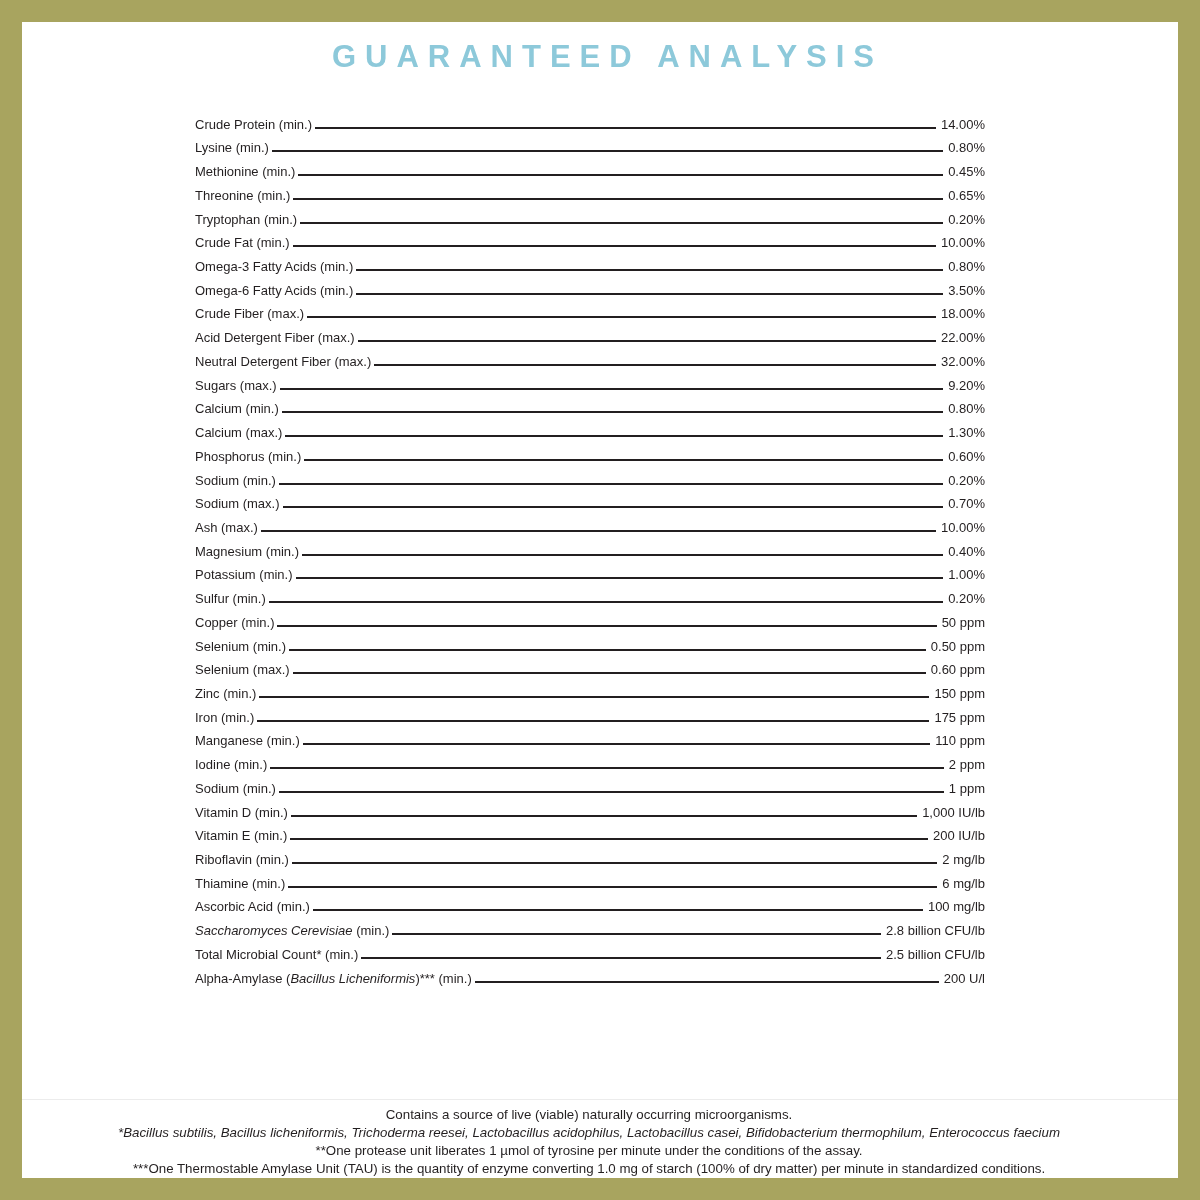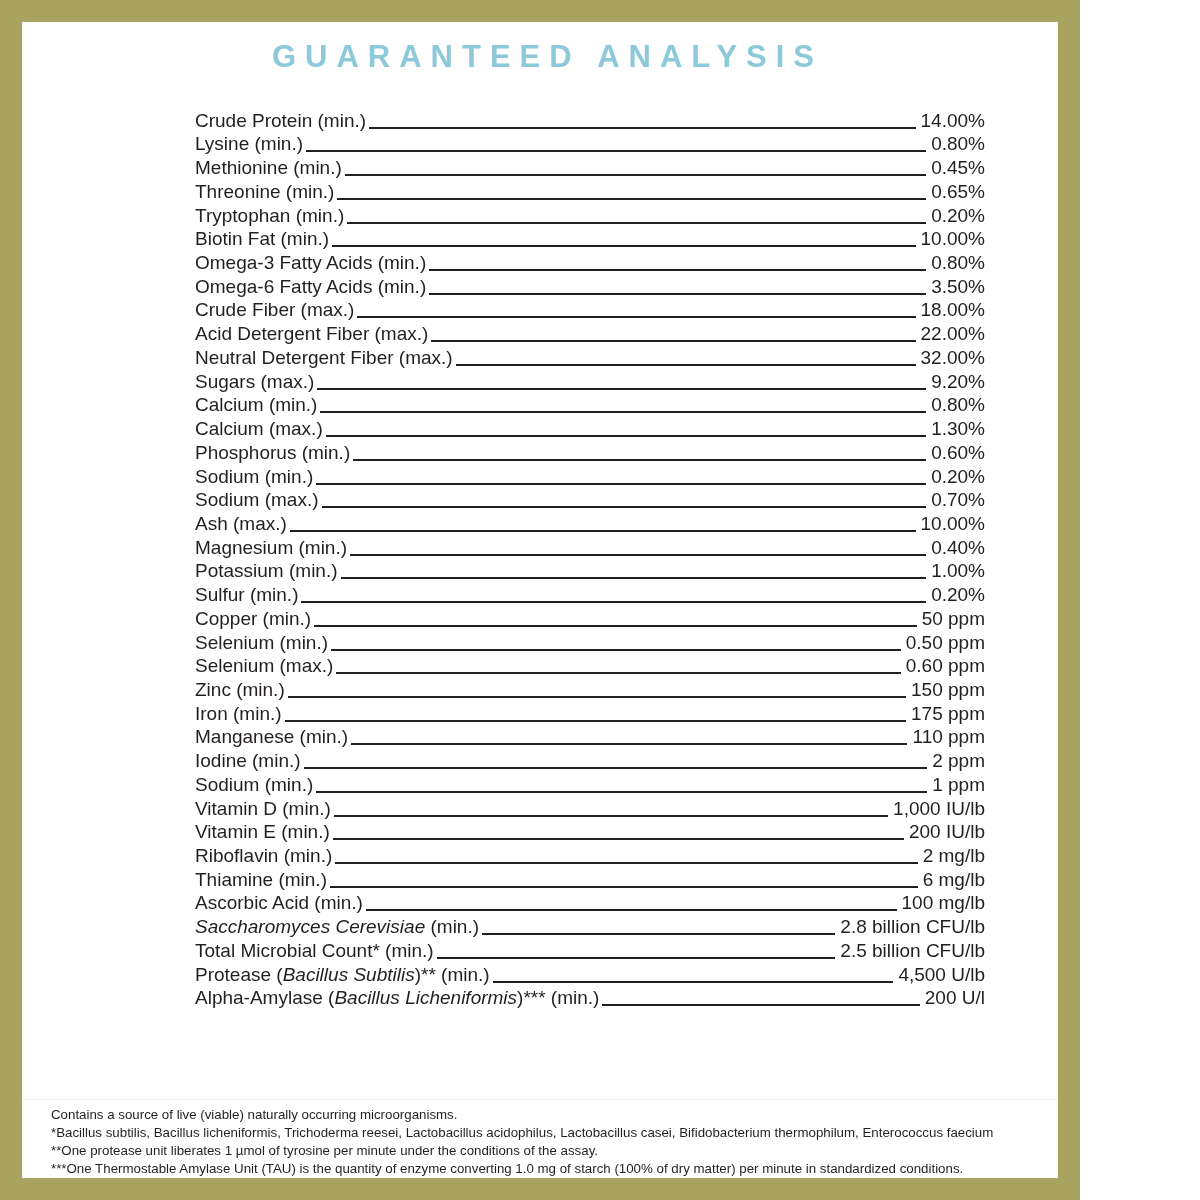--- a/index.html
+++ b/index.html
@@ -1,18 +1,18 @@
 <!DOCTYPE html>
 <html><head>
 <meta charset="utf-8">
 <style>
   html, body { margin: 0; padding: 0; background: #fff; }
   .page {
     position: relative;
-    width: 1080px;
+    width: 1200px;
     height: 1200px;
     box-sizing: border-box;
     background: #ffffff;
     border: 22px solid #a8a45f;
     font-family: "Liberation Sans", sans-serif;
     overflow: hidden;
     padding-left: 15px;
   }
   .title {
     margin: 0;
@@ -26,50 +26,51 @@
   .rows {
     position: absolute;
     left: 173px;
     top: 86px;
     width: 790px;
   }
   .row {
     display: flex;
     align-items: flex-end;
     height: 23.72px;
-    font-size: 19px;
+    font-size: 13px;
     color: #231f20;
     white-space: nowrap;
   }
   .row .label { flex: 0 0 auto; }
   .row .leader {
     flex: 1 1 auto;
     border-bottom: 2px solid #231f20;
     margin: 0 5px 3px 3px;
     min-width: 20px;
   }
   .row .value { flex: 0 0 auto; }
   .separator {
     position: absolute;
     left: 0;
     right: 0;
     top: 1077px;
     border-top: 1px solid #ececec;
   }
   .footnotes {
     position: absolute;
-    left: 29px;
+    left: 2px;
     top: 1084px;
     width: 1130px;
     font-size: 13.3px;
     line-height: 18px;
     color: #231f20;
+    text-align: center;
   }
   .footnote { white-space: nowrap; }
-  .footnote.italic { }
+  .footnote.italic { font-style: italic; }
   .it { font-style: italic; }
 </style>
 </head>
 <body>
 
 <div class="page">
   <h1 class="title">GUARANTEED ANALYSIS</h1>
 
   <div class="rows">
       <div class="row">
@@ -91,21 +92,21 @@
         <span class="label">Threonine (min.)</span>
         <span class="leader"></span>
         <span class="value">0.65%</span>
       </div>
       <div class="row">
         <span class="label">Tryptophan (min.)</span>
         <span class="leader"></span>
         <span class="value">0.20%</span>
       </div>
       <div class="row">
-        <span class="label">Biotin Fat (min.)</span>
+        <span class="label">Crude Fat (min.)</span>
         <span class="leader"></span>
         <span class="value">10.00%</span>
       </div>
       <div class="row">
         <span class="label">Omega-3 Fatty Acids (min.)</span>
         <span class="leader"></span>
         <span class="value">0.80%</span>
       </div>
       <div class="row">
         <span class="label">Omega-6 Fatty Acids (min.)</span>
@@ -244,25 +245,20 @@
       </div>
       <div class="row">
         <span class="label"><span class="it">Saccharomyces Cerevisiae</span><span> (min.)</span></span>
         <span class="leader"></span>
         <span class="value">2.8 billion CFU/lb</span>
       </div>
       <div class="row">
         <span class="label">Total Microbial Count* (min.)</span>
         <span class="leader"></span>
         <span class="value">2.5 billion CFU/lb</span>
-      </div>
-      <div class="row">
-        <span class="label"><span>Protease (</span><span class="it">Bacillus Subtilis</span><span>)** (min.)</span></span>
-        <span class="leader"></span>
-        <span class="value">4,500 U/lb</span>
       </div>
       <div class="row">
         <span class="label"><span>Alpha-Amylase (</span><span class="it">Bacillus Licheniformis</span><span>)*** (min.)</span></span>
         <span class="leader"></span>
         <span class="value">200 U/l</span>
       </div>
     </div>
 
   <div class="separator"></div>
 

